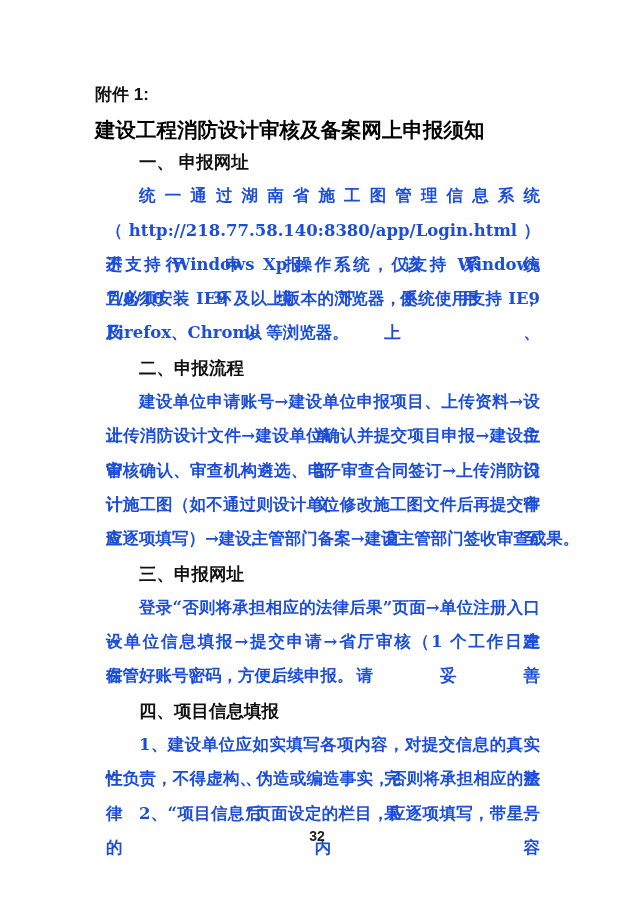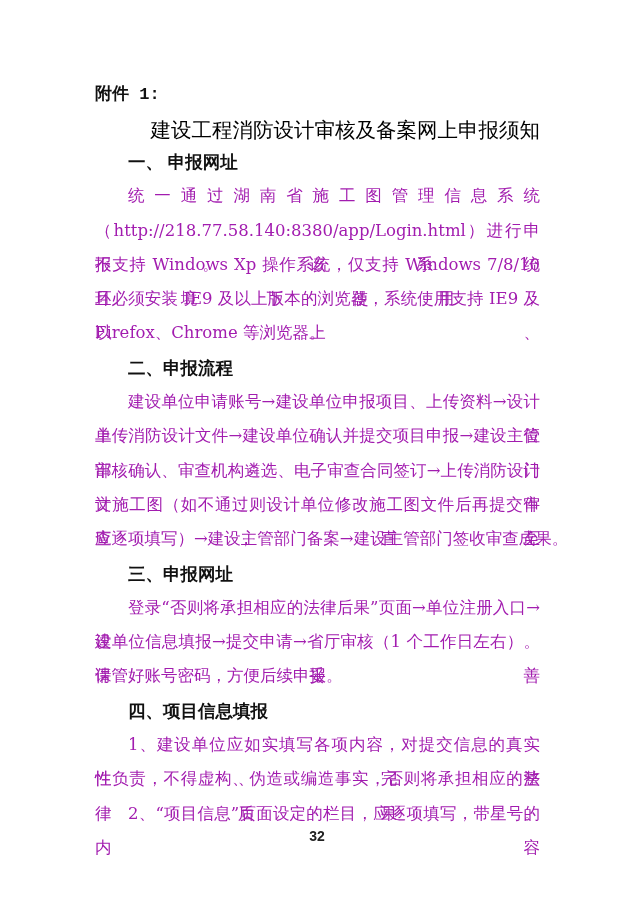--- a/index.html
+++ b/index.html
@@ -19,44 +19,46 @@
   .content {
     position: absolute;
     left: 95px;
     top: 0;
     width: 445px;
   }
   .attachment {
     padding-top: 84px;
     height: 22px;
     line-height: 22px;
-    font-family: Liberation Mono, monospace;
+    font-family: Liberation Sans, sans-serif;
     font-weight: bold;
     font-size: 17px;
     color: #111;
   }
   .title {
     margin: 10px 0 0 0;
     height: 28px;
     line-height: 28px;
-    text-align: right;
+    text-align: left;
     font-family: "Liberation Sans", "DejaVu Sans", sans-serif;
-    font-weight: normal;
+    font-weight: bold;
     font-size: 20.5px;
     color: #000;
   }
   .body {
     margin-top: 1px;
+    margin-left: 11px;
   }
   .line {
     height: 34.3px;
     line-height: 34.3px;
     font-size: 16.5px;
     white-space: nowrap;
-    color: #a21caf;
+    color: #1d4ed8;
+    font-weight: bold;
   }
   .line.heading {
     font-family: "Liberation Sans", "DejaVu Sans", sans-serif;
     font-weight: bold;
     font-size: 17.5px;
     color: #111;
     text-indent: 33px;
     white-space: nowrap;
   }
   .line.fill {

